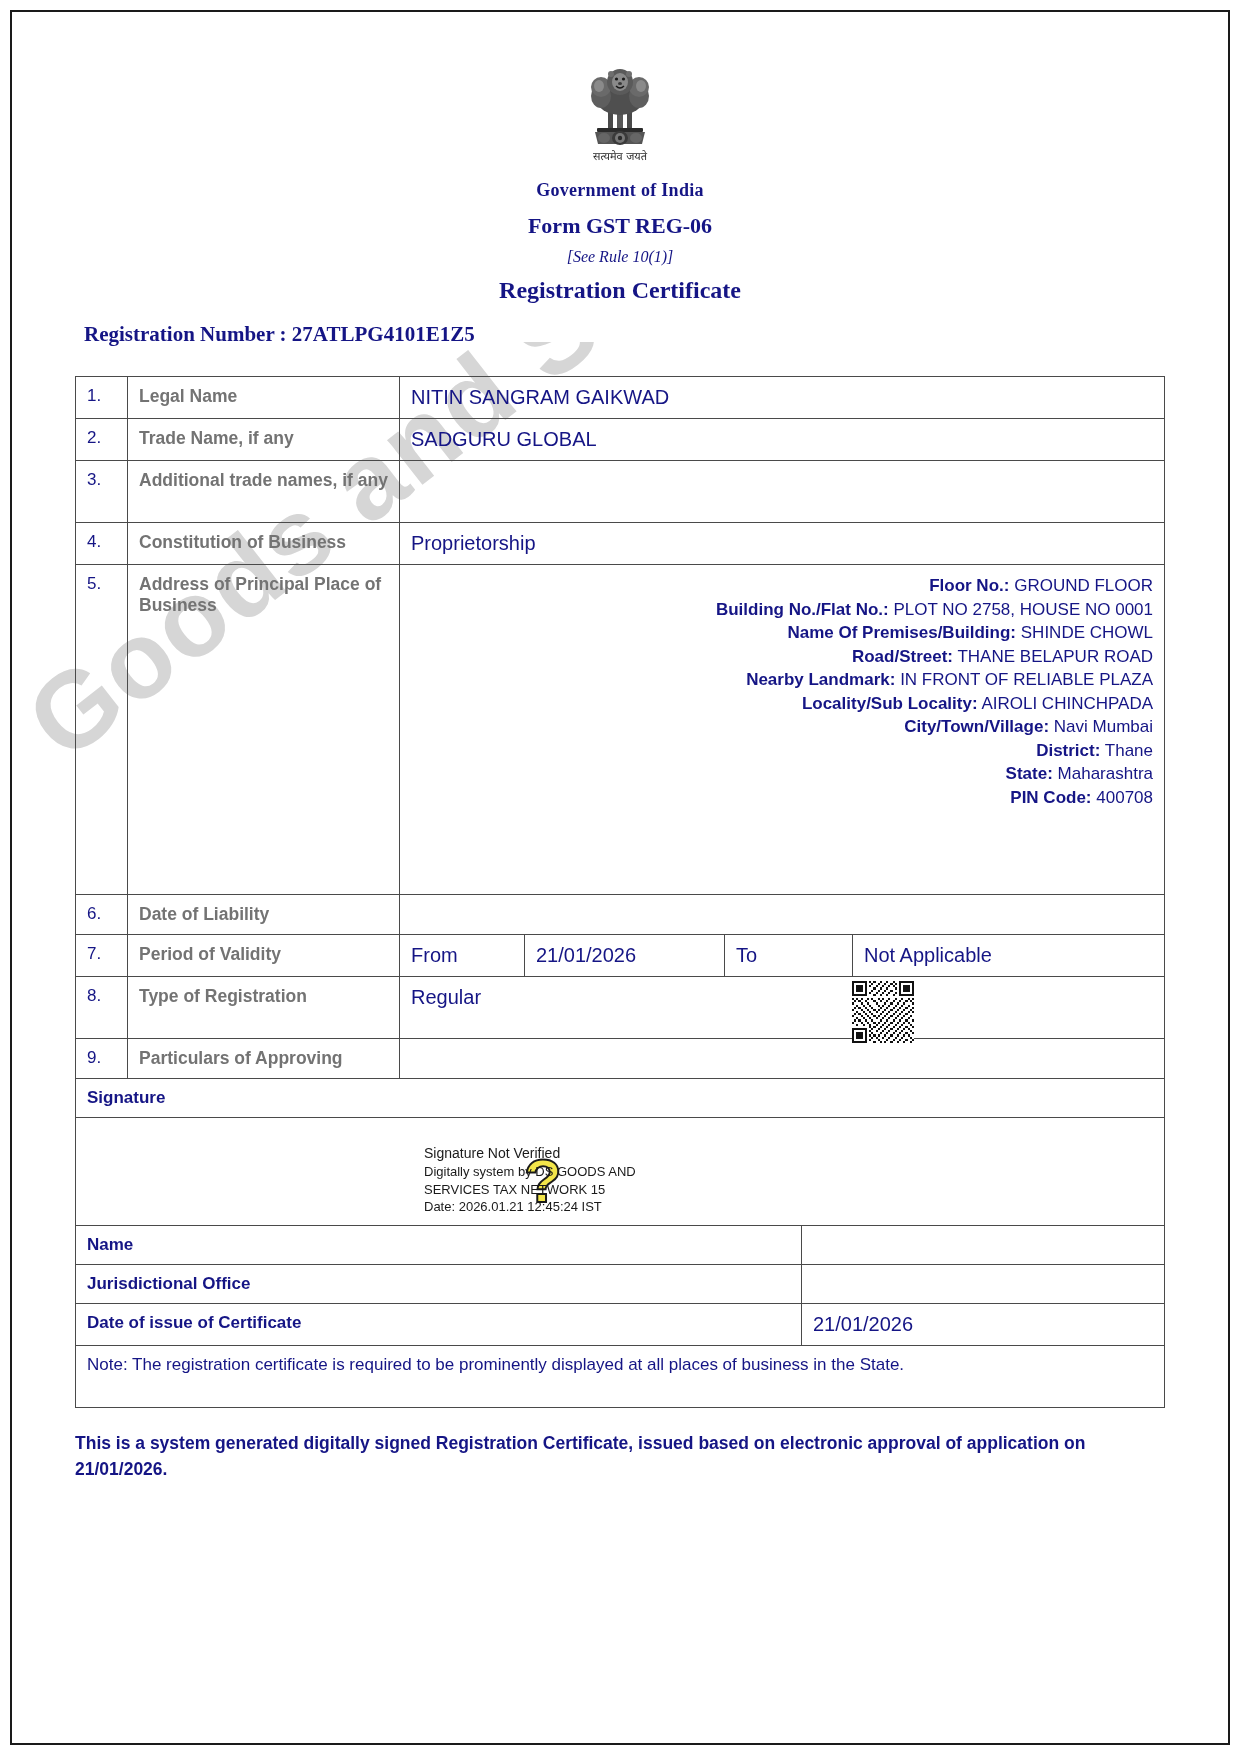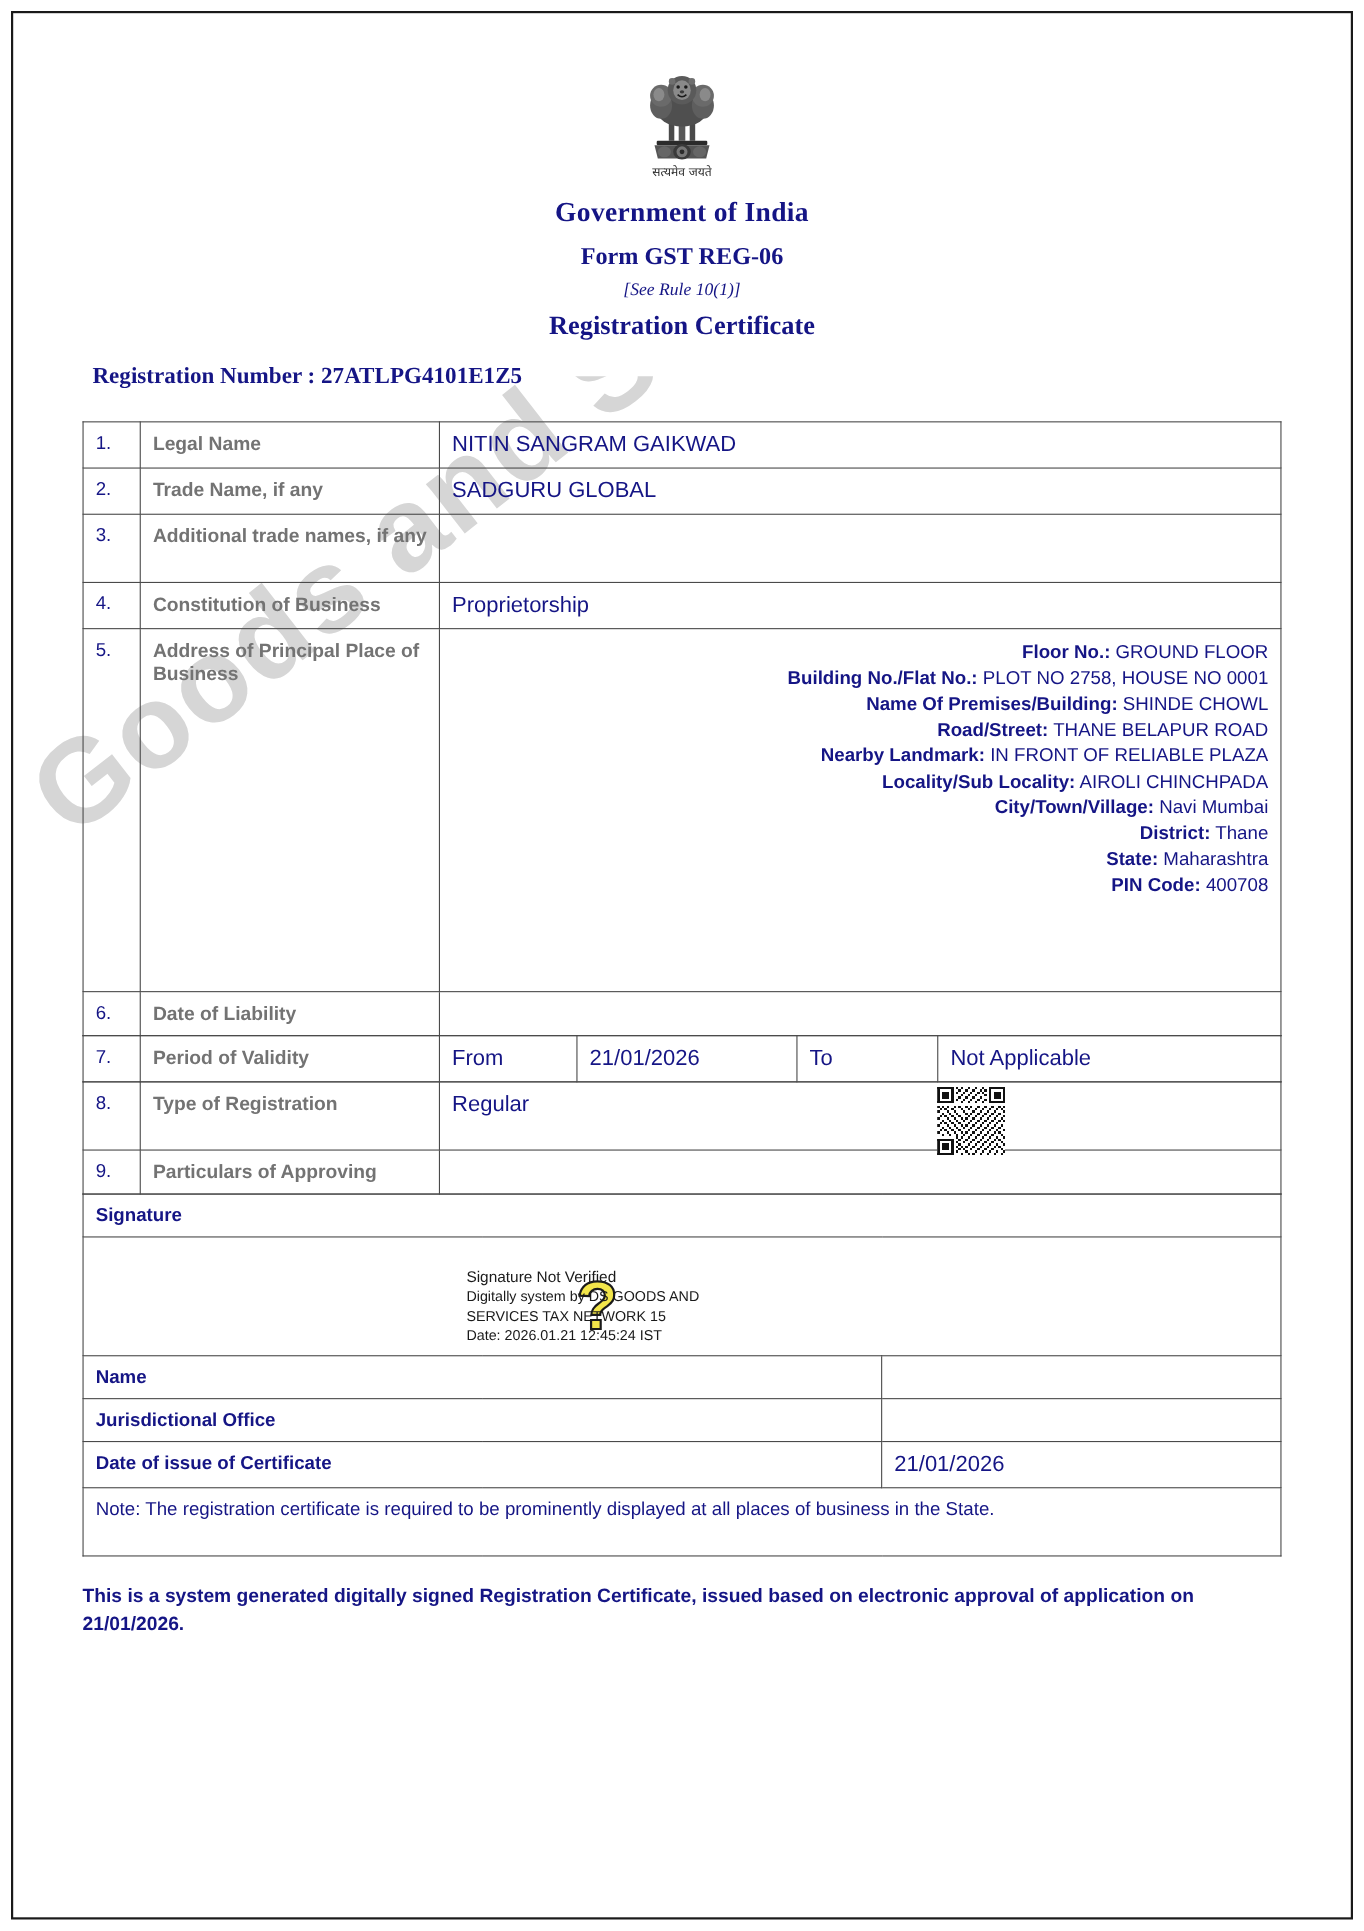--- a/index.html
+++ b/index.html
@@ -65,21 +65,21 @@
     padding-top: 42px;
   }
   .emblem {
     display: block;
     margin: 0 auto;
     width: 78px;
     height: 112px;
   }
   .gov-title {
     font-family: "Liberation Serif", serif;
-    font-size: 25px;
+    font-size: 18px;
     font-weight: bold;
     color: #151585;
     margin-top: 14px;
     letter-spacing: 0.3px;
   }
   .form-title {
     font-family: "Liberation Serif", serif;
     font-size: 22px;
     font-weight: bold;
     color: #151585;

